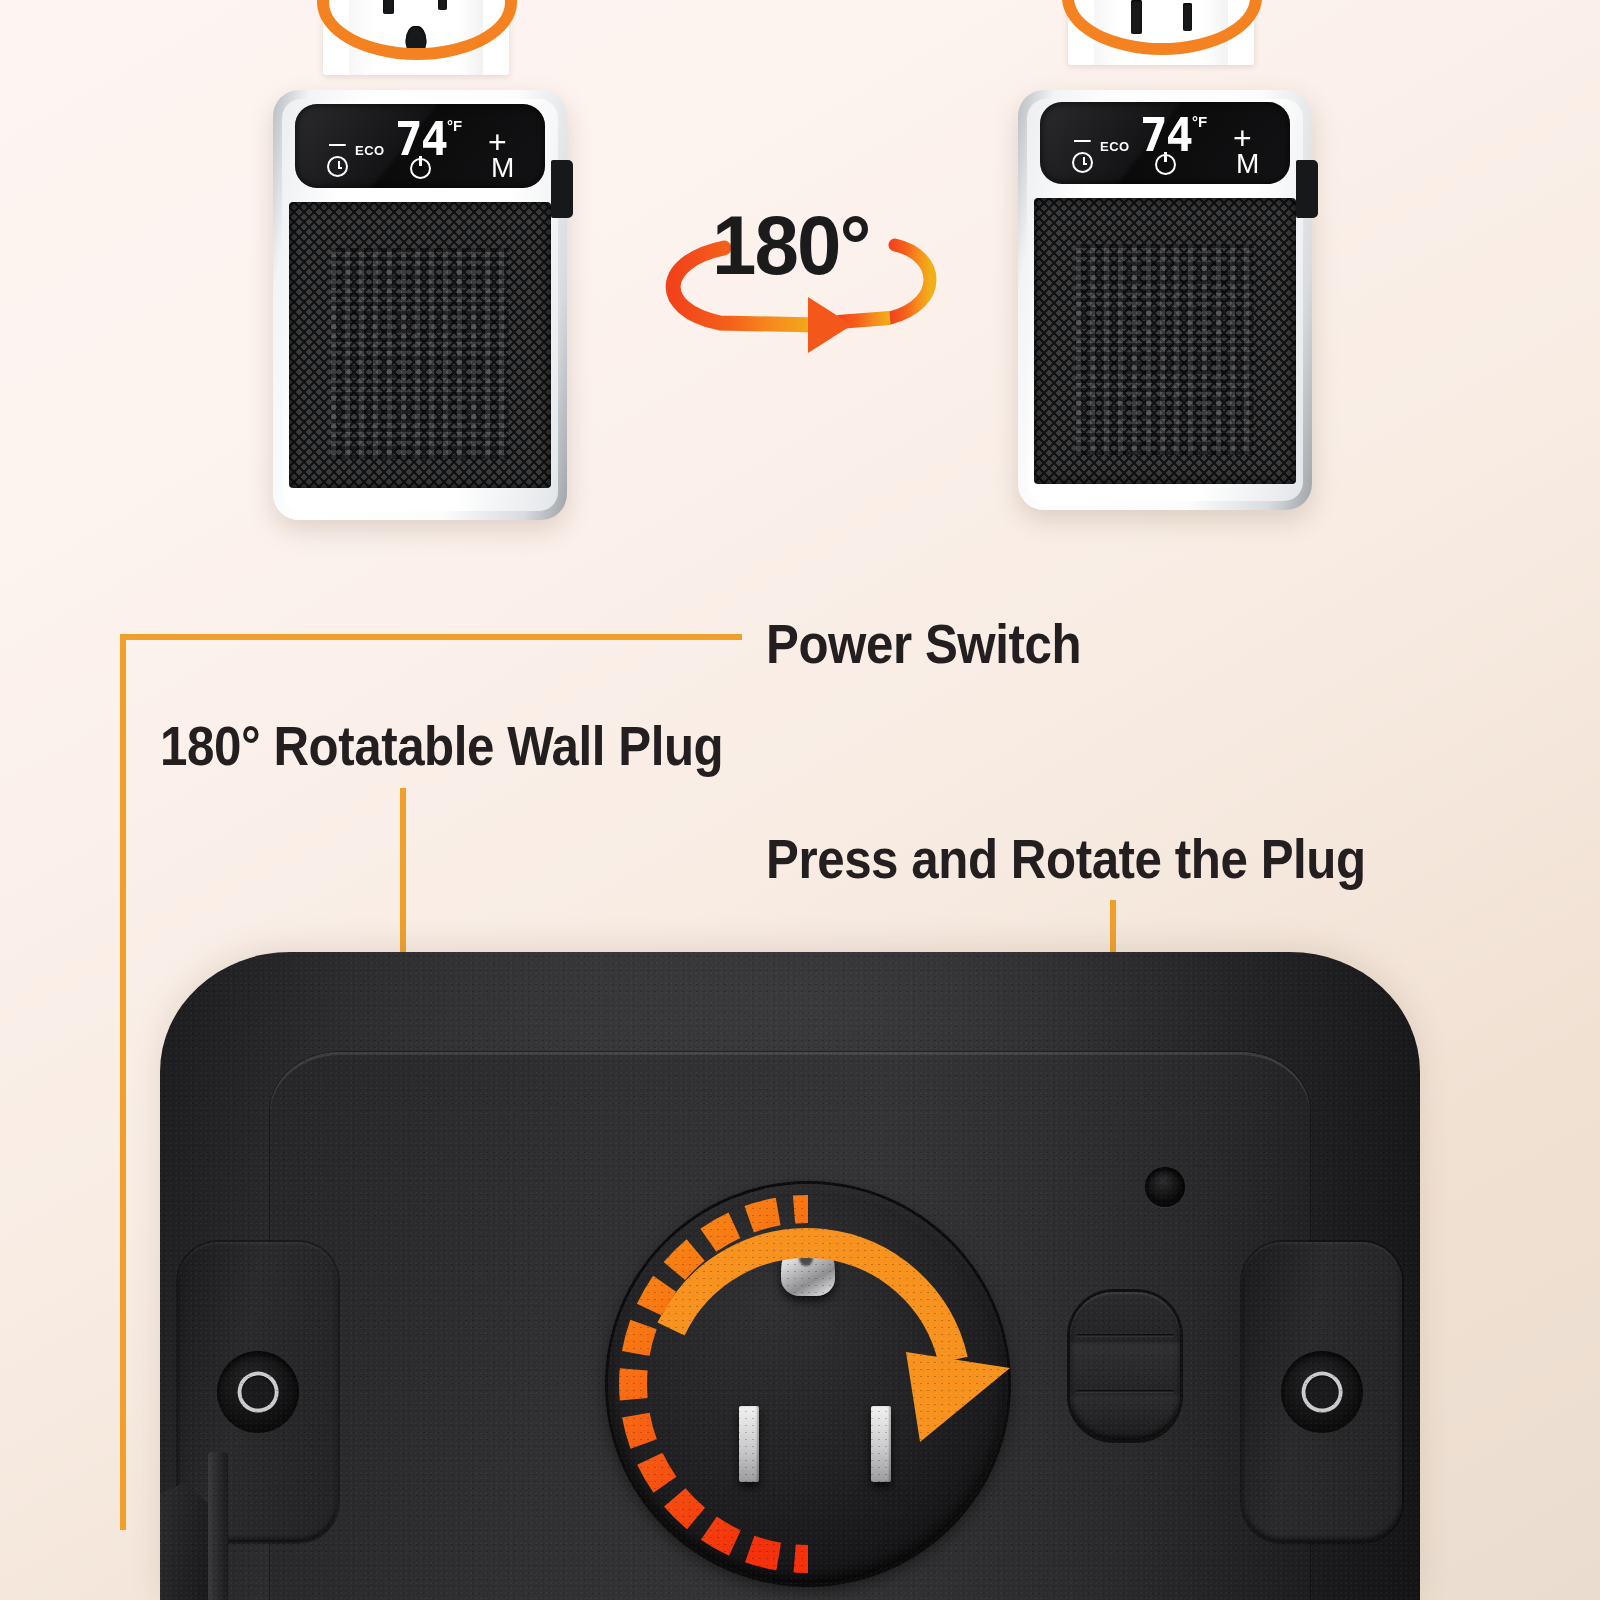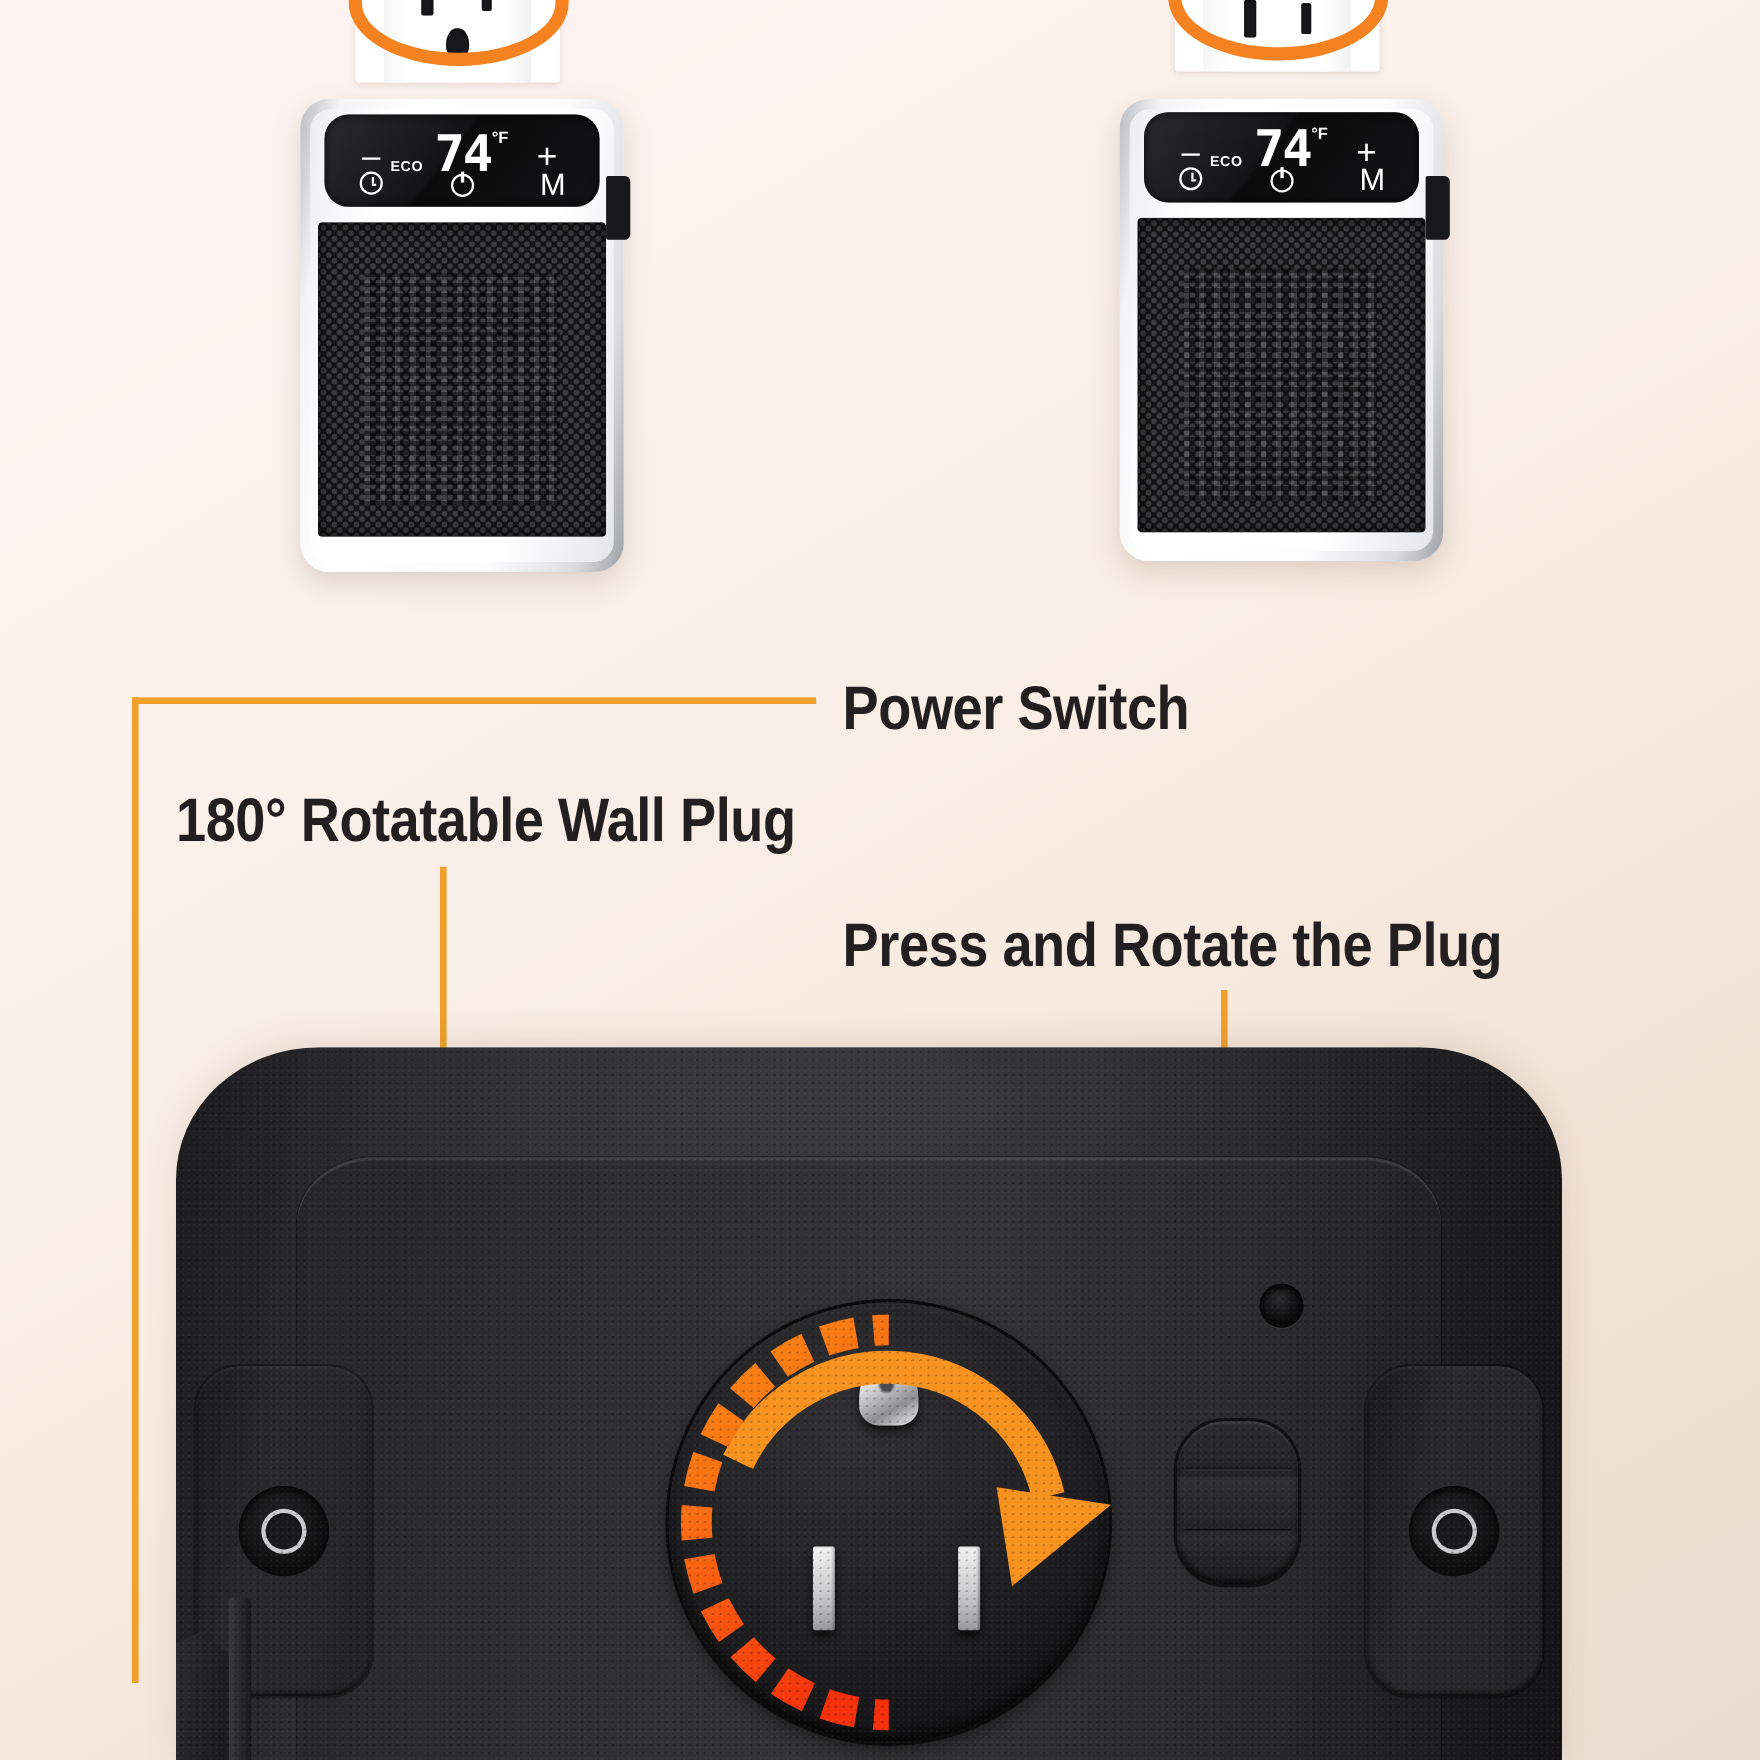--- a/index.html
+++ b/index.html
@@ -299,20 +299,40 @@
         <span class="sc-m" style="left:196px; top:48px; font-size:28px;">M</span>
       </div>
 
       <div class="grille" style="left:16px; top:108px; width:262px; height:286px;">
         <div class="ptc"></div>
       </div>
     </div>
     <div class="side-tab" style="left:296px; top:190px; width:22px; height:58px;"></div>
   </div>
 
+  <div id="rot-graphic" style="left:640px; top:185px; width:310px; height:170px;">
+    <svg class="overlay" width="310" height="170" viewBox="0 0 310 170">
+      <defs>
+        <linearGradient id="gradArc" x1="0" y1="0" x2="1" y2="0">
+          <stop offset="0%" stop-color="#f2421a"></stop>
+          <stop offset="40%" stop-color="#f4621a"></stop>
+          <stop offset="68%" stop-color="#f78a1e"></stop>
+          <stop offset="100%" stop-color="#f0b018"></stop>
+        </linearGradient>
+      </defs>
+
+      <path d="M255,60 C300,70 305,118 250,133" fill="none" stroke="url(#gradArc)" stroke-width="13" stroke-linecap="round"></path>
+      <path d="M250,133 L198,137" fill="none" stroke="url(#gradArc)" stroke-width="14" stroke-linecap="butt"></path>
+
+      <path d="M84,63 C20,76 14,124 80,138 L178,140" fill="none" stroke="url(#gradArc)" stroke-width="15" stroke-linecap="round"></path>
+
+      <polygon points="168,112 168,168 212,140" fill="#f4571a"></polygon>
+    </svg>
+    <div id="rot-text" style="left:72px; top:12px;">180°</div>
+  </div>
 
   <div class="leader h" style="left:120px; top:634px; width:622px;"></div>
   <div class="leader v" style="left:120px; top:634px; height:896px;"></div>
 
   <div class="leader v" style="left:400px; top:788px; height:608px;"></div>
   <div class="leader h" style="left:400px; top:1390px; width:200px;"></div>
 
   <div class="leader v" style="left:1110px; top:900px; height:400px;"></div>
 
   <div class="callout" id="label-power-switch">Power Switch</div>

